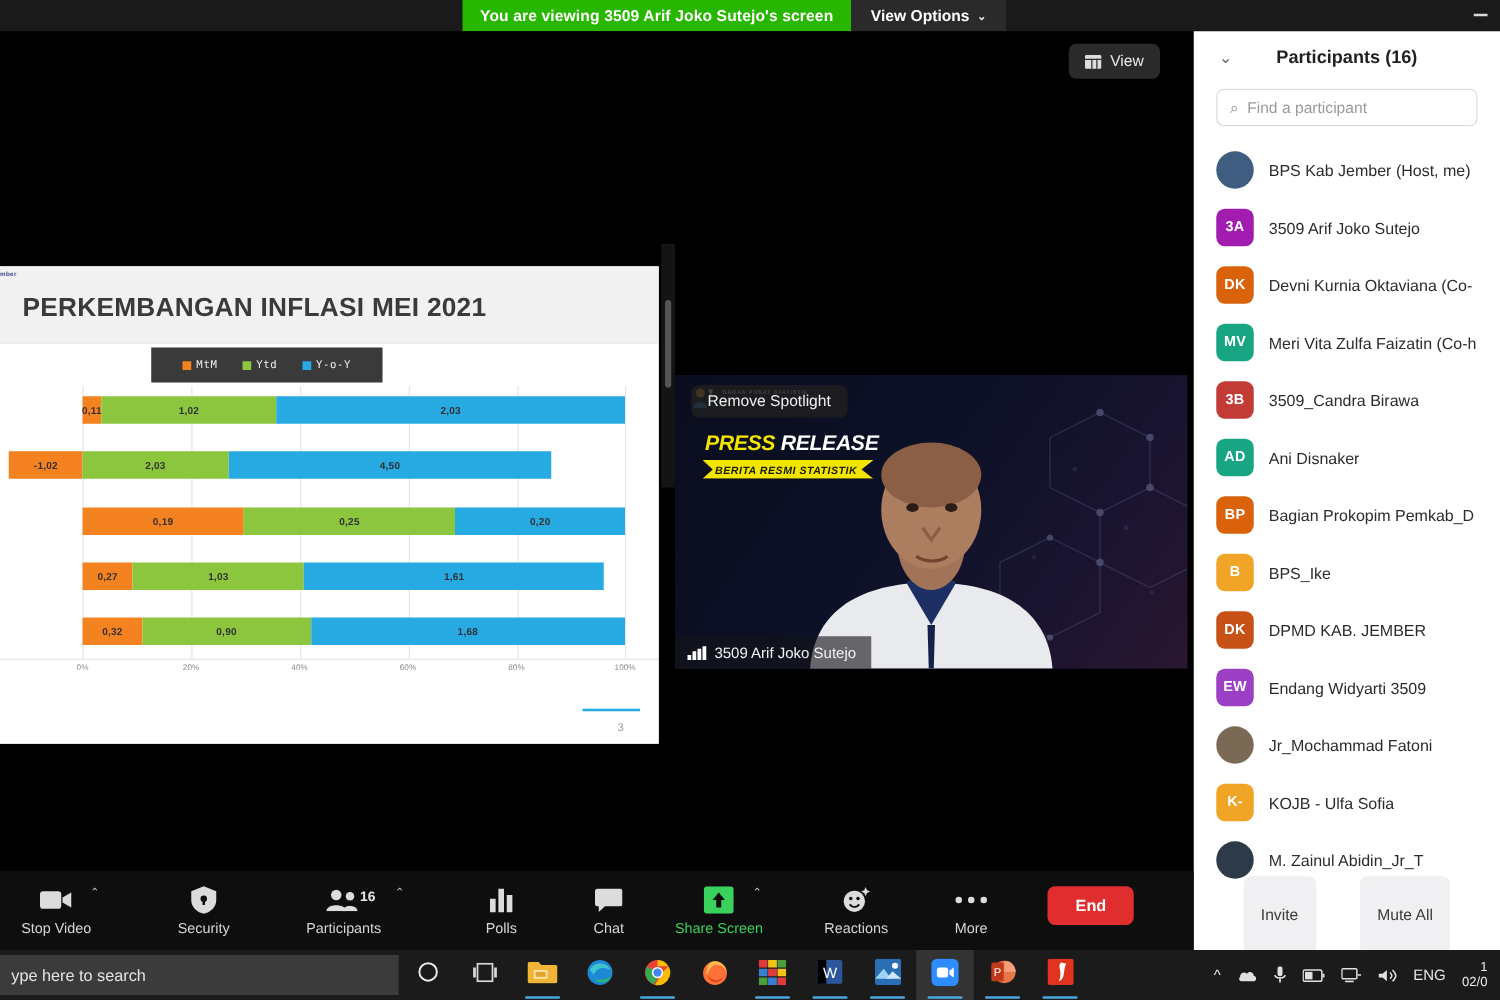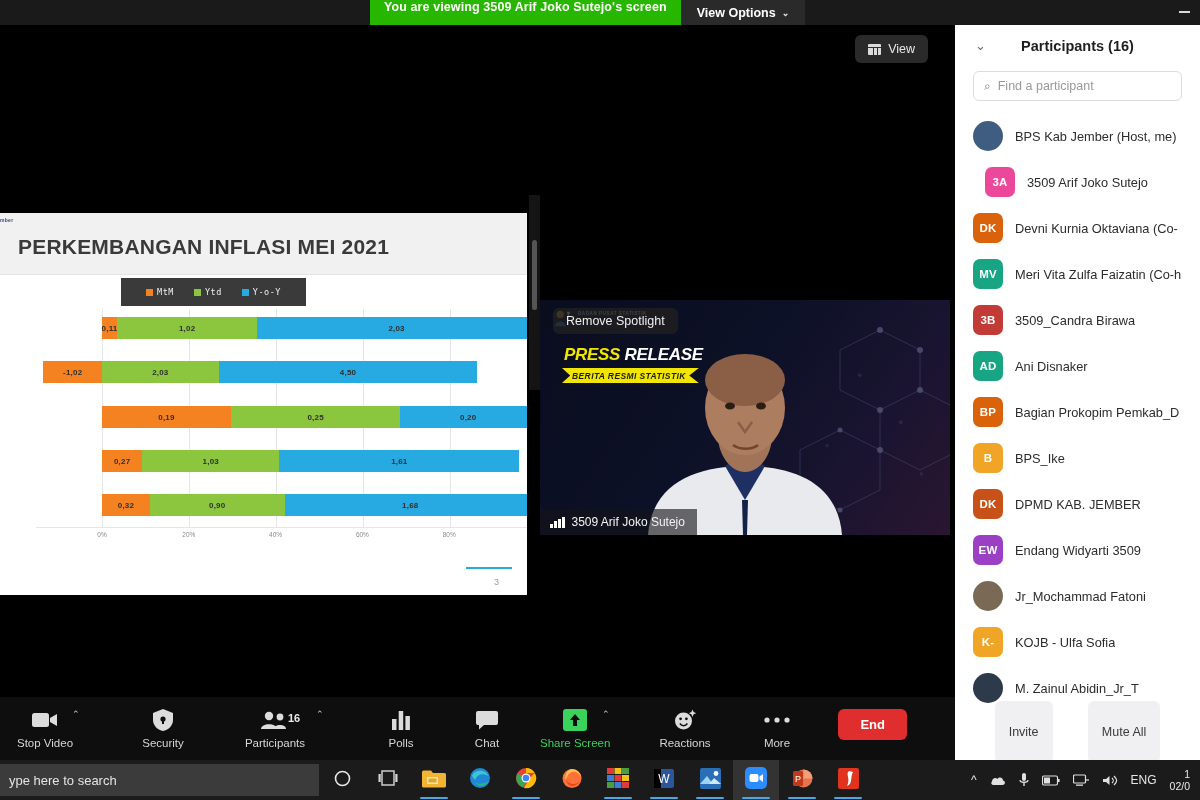--- a/index.html
+++ b/index.html
@@ -12,21 +12,21 @@
   .app { position: relative; width: 1200px; height: 800px; background: #0b0b0b; }
 
   
   .topbar {
     position: absolute; left: 0; top: 0; width: 1200px; height: 25px;
     background: #1a1a1a; display: flex; align-items: center;
   }
   .topbar-spacer-left { width: 370px; height: 25px; }
   .sharing-pill {
     background: #27b700; color: #ffffff; font-size: 12.5px; font-weight: bold;
-    height: 25px; display: flex; padding: 0 14px;
+    height: 25px; display: flex; align-items: center; padding: 0 14px;
     letter-spacing: .1px; white-space: nowrap;
   }
   .view-options {
     background: #2a2a2a; color: #ffffff; font-size: 12.5px; font-weight: bold;
     height: 25px; display: flex; align-items: center; gap: 6px; padding: 0 16px;
     white-space: nowrap;
   }
   .caret-down { font-size: 9px; opacity: .9; }
   .topbar-rest { flex: 1; height: 25px; background: #1a1a1a; position: relative; }
   .win-minimize {
@@ -73,21 +73,21 @@
   }
   .chart-area { position: relative; height: 320px; background: #fff; }
   .legend {
     position: absolute; left: 121px; top: 3px; width: 185px; height: 28px;
     background: #3a3a3a; display: flex; align-items: center; justify-content: center; gap: 20px;
   }
   .legend-item { display: flex; align-items: center; gap: 4px; }
   .legend-swatch { width: 7px; height: 7px; display: inline-block; }
   .legend-label { font-size: 8.5px; color: #f0f0f0; font-family: "DejaVu Sans Mono", monospace; letter-spacing: .5px; }
 
-  .plot { position: absolute; left: 0; top: 34px; width: 527px; height: 250px; margin-left: 36px; }
+  .plot { position: absolute; left: 0; top: 34px; width: 527px; height: 250px; }
   .axis-vline {
     position: absolute; top: 0; width: 1px; height: 218px; background: #e6e6e6;
   }
   .bar-row { position: absolute; left: 0; height: 22px; display: flex; }
   .seg {
     height: 22px; display: flex; align-items: center; justify-content: center;
     font-size: 8px; color: #2f2f2f; font-weight: bold; letter-spacing: .2px;
   }
   .seg.mtm { background: #f58220; }
   .seg.ytd { background: #8cc63e; }
@@ -436,21 +436,21 @@
         <input class="search-input" type="text" placeholder="Find a participant" style="">
       </div>
     </div>
 
     <div class="plist" id="plist">
         <div class="prow">
           <div class="avatar photo" style="background: rgb(63, 93, 128);"></div>
           <div class="pname">BPS Kab Jember (Host, me)</div>
         </div>
         <div class="prow">
-          <div class="avatar" style="background: #ec4899; margin-left: 12px;">3A</div>
+          <div class="avatar" style="background: #a21caf;">3A</div>
           <div class="pname">3509 Arif Joko Sutejo</div>
         </div>
         <div class="prow">
           <div class="avatar" style="background: rgb(217, 98, 10);">DK</div>
           <div class="pname">Devni Kurnia Oktaviana (Co-</div>
         </div>
         <div class="prow">
           <div class="avatar" style="background: rgb(24, 165, 131);">MV</div>
           <div class="pname">Meri Vita Zulfa Faizatin (Co-h</div>
         </div>

